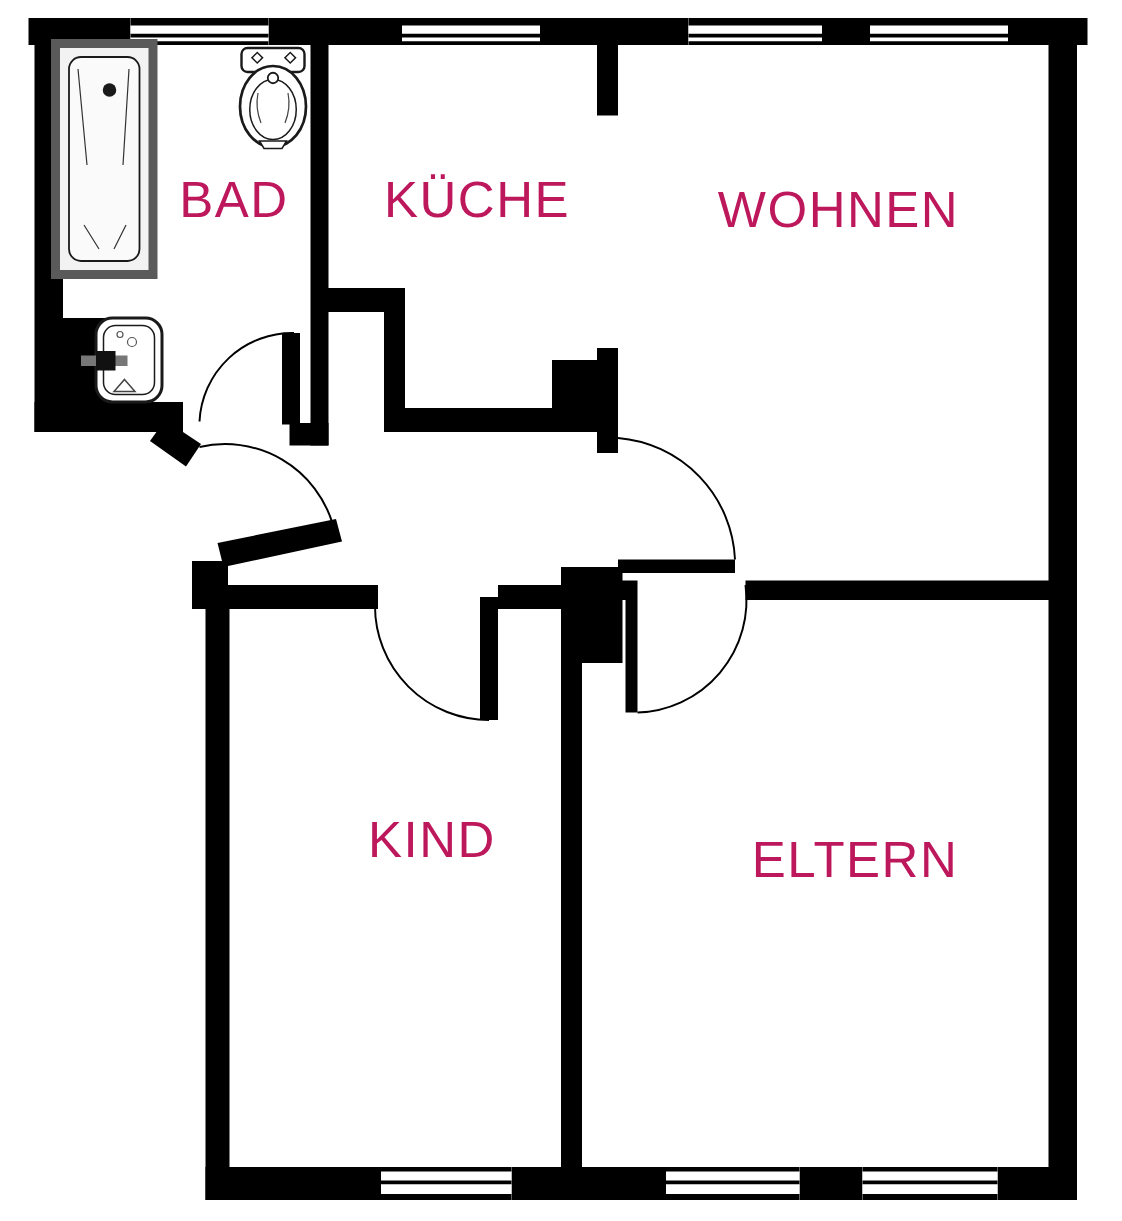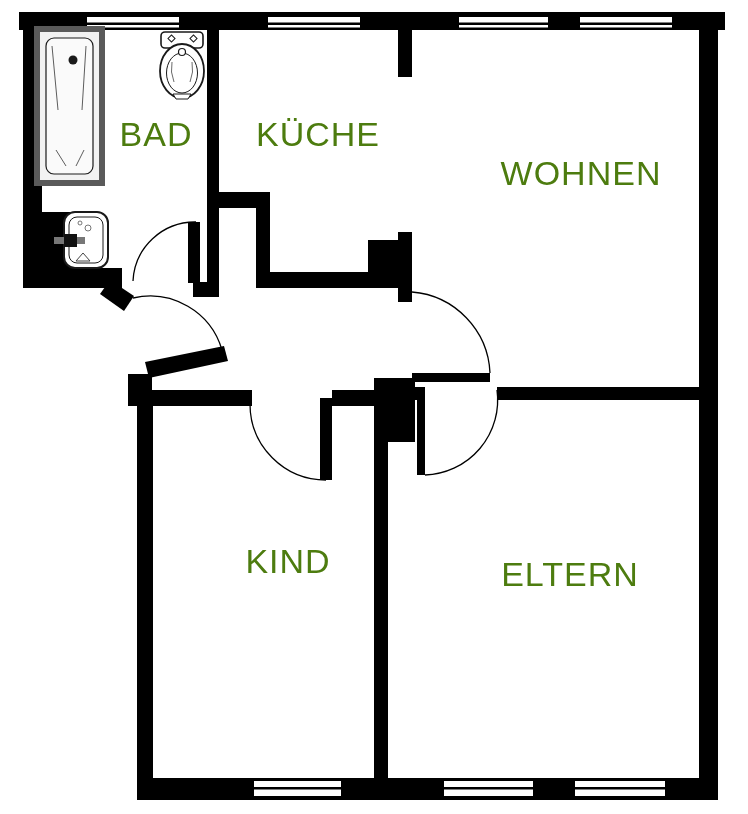--- a/index.html
+++ b/index.html
@@ -9,21 +9,21 @@
     background:#ffffff;
     font-family:"Liberation Sans", sans-serif;
     overflow:hidden;
   }
   .plan svg{position:absolute;left:0;top:0;}
   .room-label{
     position:absolute;
     transform:translate(-50%,-50%);
     font-size:34px;
     letter-spacing:1px;
-    color:#4d7c0f;
+    color:#be185d;
     white-space:nowrap;
     user-select:none;
   }
 </style>
 </head>
 <body>
 
 <div class="plan">
 
 <svg width="748" height="814" viewBox="0 0 748 814">
@@ -166,17 +166,17 @@
     <rect x="64" y="234" width="13" height="13" fill="#111"></rect>
     <path d="M83,253 L90,261 L76,261 Z" fill="none" stroke="#444" stroke-width="1"></path>
     <circle cx="88" cy="228" r="3" fill="none" stroke="#555" stroke-width="0.8"></circle>
     <circle cx="80" cy="223" r="2" fill="none" stroke="#555" stroke-width="0.8"></circle>
   </g>
 
 </svg>
 
   <div class="room-label" style="left:156px; top:134px;">BAD</div>
   <div class="room-label" style="left:318px; top:134px;text-align:right;">KÜCHE</div>
-  <div class="room-label" style="left:581px; top:141px;margin-top:32px;">WOHNEN</div>
+  <div class="room-label" style="left:559px; top:141px;">WOHNEN</div>
   <div class="room-label" style="left:570px; top:574px;">ELTERN</div>
   <div class="room-label" style="left:288px; top:561px;">KIND</div>
 
 </div>
 
 </body></html>

